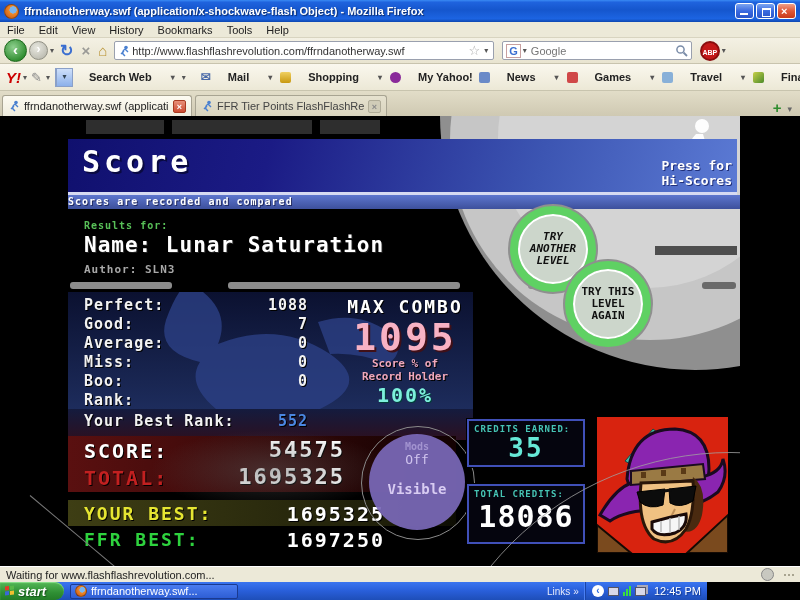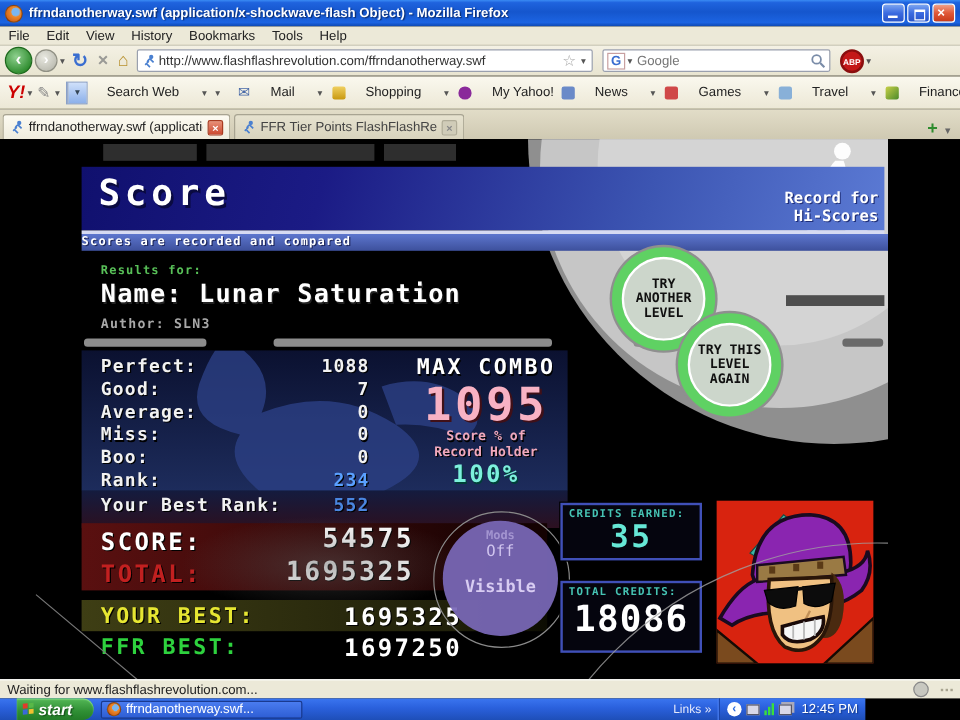--- a/index.html
+++ b/index.html
@@ -48,21 +48,21 @@
     font-size:7px;font-weight:bold;text-align:center;line-height:20px;margin-left:8px;box-sizing:border-box;}
   
   #yahoobar{left:0;top:64px;width:800px;height:27px;background:linear-gradient(180deg,#faf8ee,#ece8d6);
     border-bottom:1px solid #c8c4ae;display:flex;align-items:center;padding:0 6px;box-sizing:border-box;white-space:nowrap;overflow:hidden;}
   #y-logo{color:#c00;font-size:15px;font-weight:bold;font-style:italic;}
   #pencil-icon{color:#888;font-size:13px;margin:0 2px;}
   #y-combo{width:140px;height:17px;background:#fff;border:1px solid #8aa0c8;display:flex;margin:0 3px;}
   #y-combo-btn{margin-left:auto;width:15px;background:linear-gradient(180deg,#cfe0fa,#8cb0ea);border-left:1px solid #8aa0c8;
     color:#345;font-size:8px;text-align:center;line-height:16px;}
   .ysep{width:1px;height:16px;background:#c0bca8;margin:0 5px;}
-  .ybar-item{display:flex;align-items:center;font-size:11px;color:#222;margin:16px 3px;gap:17px;}
+  .ybar-item{display:flex;align-items:center;font-size:11px;color:#222;margin:16px 3px;gap:17px;font-weight:bold;}
   .yic{width:11px;height:11px;border-radius:2px;display:inline-block;}
   .yic-shield{background:linear-gradient(180deg,#d8c860,#8a7828);border-radius:2px 2px 5px 5px;}
   .yic-mail{color:#4a6aa8;font-size:12px;}
   .yic-shop{background:linear-gradient(180deg,#f0d060,#c8980f);}
   .yic-my{background:#8a2a9a;border-radius:50%;}
   .yic-news{background:#6a8ac8;}
   .yic-games{background:#d04848;}
   .yic-travel{background:#88b0d8;}
   .yic-fin{background:linear-gradient(135deg,#c8d048,#4a8a2a);}
   .yic-ans{background:#68c048;border-radius:3px;}
@@ -126,41 +126,41 @@
   #mods-circle{left:369px;top:318px;width:96px;height:96px;border-radius:50%;background:rgba(122,104,184,.93);
     text-align:center;padding-top:7px;box-sizing:border-box;}
   #mods-ring{left:361px;top:310px;width:112px;height:112px;border:1px solid #8a8a8a;border-radius:50%;}
   #mods-l1{font-size:10px;font-weight:bold;color:#a394d0;}
   #mods-l2{font-size:13px;font-weight:normal;color:#d0c4ee;}
   #mods-l3{font-size:14px;font-weight:bold;color:#d8ccf2;margin-top:14px;}
   .game-btn{width:86px;height:86px;border-radius:50%;background:#ccd6cb;border:8px solid #5fd163;
     box-shadow:0 0 0 2px #8f8f8f, inset 0 0 0 2px #ffffff;box-sizing:border-box;
     display:flex;flex-direction:column;align-items:center;justify-content:center;
     font-size:11px;font-weight:bold;color:#101010;line-height:12px;text-align:center;}
-  #try-another{left:510px;top:90px;}
+  #try-another{left:510px;top:90px;font-style:italic;}
   #try-again{left:565px;top:145px;z-index:3;}
   .credit-box{left:467px;width:118px;background:#05050e;border:2px solid #4050b8;box-shadow:0 0 0 1px #000;
     box-sizing:border-box;}
   #credits-box{top:303px;height:48px;}
   #totalcredits-box{top:368px;height:60px;}
   .credit-label{font-size:9px;font-weight:bold;color:#46c4b4;letter-spacing:1px;padding:3px 0 0 5px;}
   #credits-value{text-align:center;font-size:26px;font-weight:bold;color:#66e8d6;letter-spacing:2px;line-height:28px;}
   #totalcredits-value{text-align:center;font-size:30px;font-weight:bold;color:#fff;letter-spacing:1px;line-height:36px;}
   #avatar{left:597px;top:301px;width:131px;height:136px;}
   #lineA{left:30px;top:379px;width:170px;height:1px;background:#777;transform:rotate(40deg);transform-origin:left center;}
   #arcBig{left:420px;top:336px;width:620px;height:620px;border:1px solid rgba(160,160,160,.8);border-radius:50%;}
   
   #statusbar{left:0;top:566px;width:800px;height:16px;background:#ece9d8;border-top:1px solid #fff;
     display:flex;align-items:center;padding:0 6px;box-sizing:border-box;}
   #status-text{font-size:11px;color:#222;flex:1;}
   #status-ext-icon{width:11px;height:11px;border-radius:50%;background:#c8c8c0;border:1px solid #888;margin-right:8px;}
   .grip{width:2px;height:2px;background:#a8a490;margin-left:2px;}
   
   #taskbar{left:0;top:582px;width:707px;height:18px;
-    background:linear-gradient(180deg,#3a75f0,#2a60dc 45%,#1e4eb8);display:flex;align-items:center;padding-left:14px;}
+    background:linear-gradient(180deg,#3a75f0,#2a60dc 45%,#1e4eb8);display:flex;align-items:center;}
   #start-btn{width:64px;height:18px;border-radius:0 9px 9px 0;
     background:linear-gradient(180deg,#54b857,#2f8f34 60%,#237c28);
     box-shadow:inset 0 1px 1px #8ae08c;display:flex;align-items:center;padding-left:5px;box-sizing:border-box;gap:3px;}
   #start-label{color:#fff;font-size:13px;font-weight:bold;font-style:italic;text-shadow:1px 1px 1px #145018;}
   .flag{width:10px;height:10px;display:grid;grid-template-columns:4px 4px;grid-template-rows:4px 4px;gap:1px;transform:skewY(-6deg);}
   .flag span{display:block;}
   #task-btn{margin-left:6px;width:168px;height:15px;background:linear-gradient(180deg,#4a7cf0,#2e5ed4);
     border:1px solid #1a3a90;border-radius:2px;display:flex;align-items:center;padding:0 4px;gap:4px;box-sizing:border-box;}
   #task-label{color:#fff;font-size:11px;white-space:nowrap;overflow:hidden;}
   #links-label{margin-left:auto;color:#e4e8fa;font-size:10px;}
@@ -325,21 +325,21 @@
         <path d="M60,48 Q69,62 64,78 Q74,85 83,76 Q85,60 70,47 Z"></path>
       </g>
     </svg>
     <div class="abs topseg" style="left:86px;width:78px;"></div>
     <div class="abs topseg" style="left:172px;width:140px;"></div>
     <div class="abs topseg" style="left:320px;width:60px;"></div>
 
     <div id="banner" class="abs"></div>
     <div id="banner-title" class="abs">Score</div>
     <div id="press-block" class="abs">
-      <div>Record for</div>
+      <div>Press for</div>
       <div>Hi-Scores</div>
     </div>
     <div id="light-strip" class="abs"></div>
     <div id="subbar" class="abs">Scores are recorded and compared</div>
 
     <div id="results-label" class="abs">Results for:</div>
     <div id="song-name" class="abs">Name: Lunar Saturation</div>
     <div id="song-author" class="abs">Author: SLN3</div>
 
     <div class="abs divseg" style="left:70px;width:102px;"></div>
@@ -358,21 +358,20 @@
     <div class="abs stat-val" style="left:188px;top:180px;">1088</div>
     <div class="abs stat-label" style="left:84px;top:199px;">Good:</div>
     <div class="abs stat-val" style="left:188px;top:199px;">7</div>
     <div class="abs stat-label" style="left:84px;top:218px;">Average:</div>
     <div class="abs stat-val" style="left:188px;top:218px;">0</div>
     <div class="abs stat-label" style="left:84px;top:237px;">Miss:</div>
     <div class="abs stat-val" style="left:188px;top:237px;">0</div>
     <div class="abs stat-label" style="left:84px;top:256px;">Boo:</div>
     <div class="abs stat-val" style="left:188px;top:256px;">0</div>
     <div class="abs stat-label" style="left:84px;top:275px;">Rank:</div>
-    <div class="abs stat-val" style="left:188px;top:275px;color:#5aa0ff;">234</div>
 
     <div id="maxcombo-block" class="abs">
       <div id="maxcombo-label">MAX COMBO</div>
       <div id="maxcombo-value">1095</div>
       <div class="pct-line">Score % of</div>
       <div class="pct-line">Record Holder</div>
       <div id="pct-value">100%</div>
     </div>
 
     <div id="bestrank-row" class="abs">

